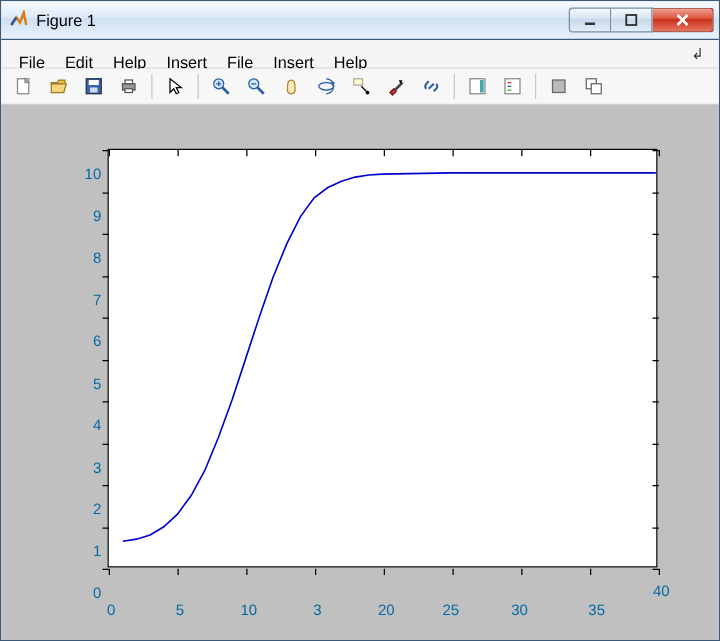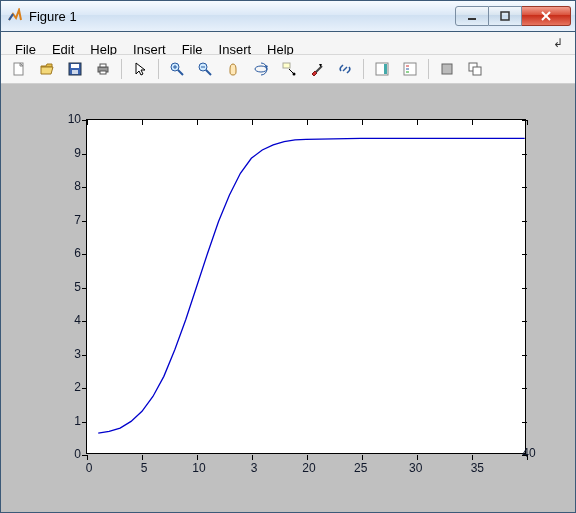--- a/index.html
+++ b/index.html
@@ -110,22 +110,23 @@
   }
   .axes-frame {
     position: absolute;
     background: #ffffff;
     border: 1px solid #000;
     box-sizing: border-box;
   }
   .tick-label {
     position: absolute;
     font-size: 12px;
-    color: #0f172a;
+    color: #0369a1;
     font-family: Arial, sans-serif;
+    margin-top: 20px;
   }
   .tick-mark {
     position: absolute;
     background: #000;
   }
   .curve-svg {
     position: absolute;
     left: 0; top: 0;
     width: 100%; height: 100%;
     overflow: visible;

